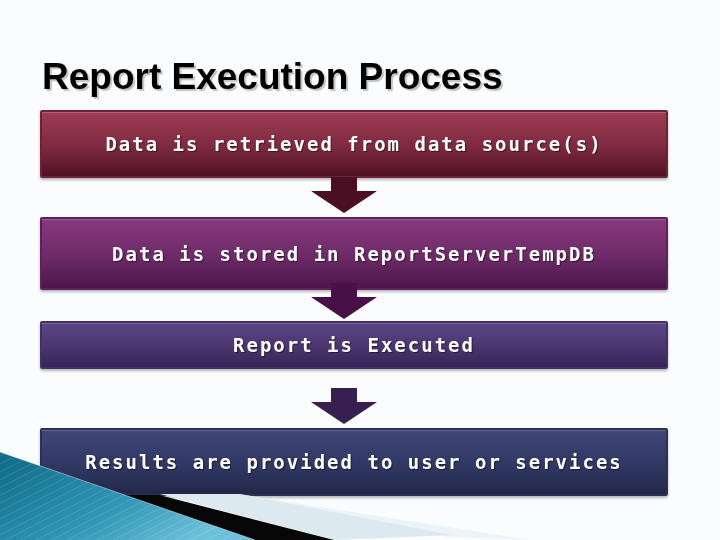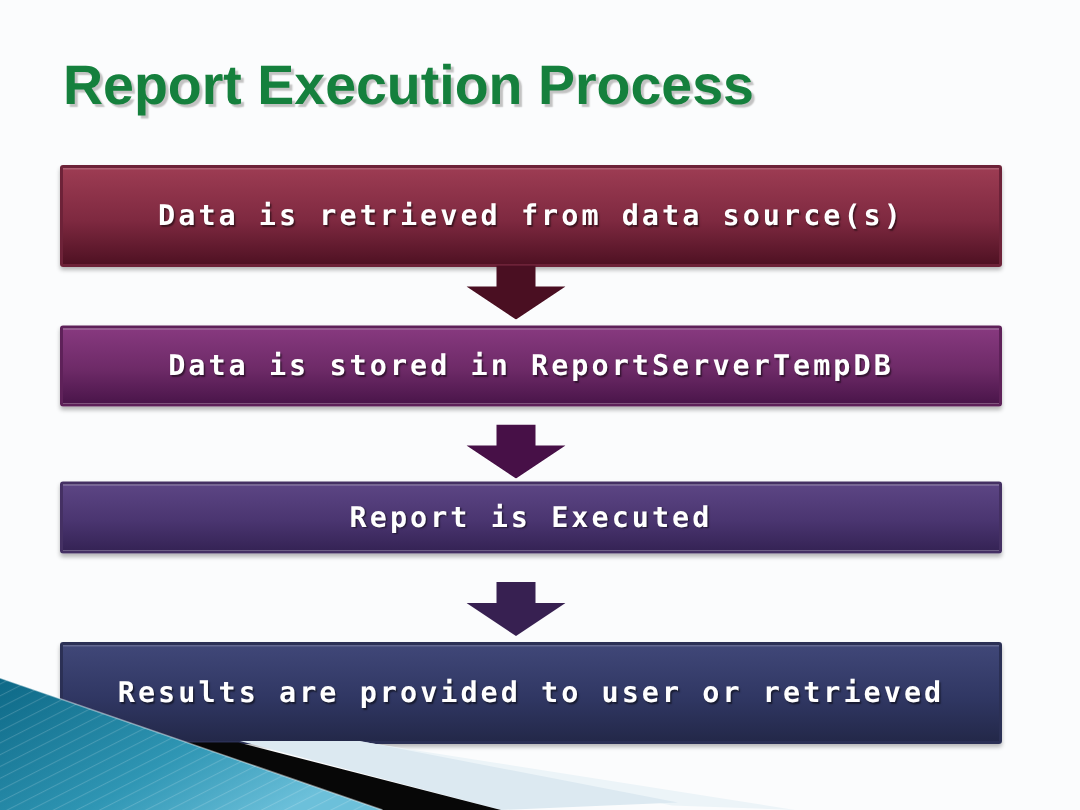--- a/index.html
+++ b/index.html
@@ -7,25 +7,25 @@
     width: 720px; height: 540px;
     background: #fbfcfd;
     position: relative;
     overflow: hidden;
     font-family: "Liberation Sans", sans-serif;
   }
   .slide { position: absolute; inset: 0; }
 
   .slide-title {
     position: absolute;
-    left: 42px; top: 36px;
+    left: 42px; top: 56px;
     font-size: 37px;
     font-weight: bold;
     letter-spacing: 0px;
-    color: #15803d;
+    color: #000000;
     text-shadow: 2px 2px 1px #c2c2c2;
     white-space: nowrap;
   }
 
   .step {
     position: absolute;
     left: 40px; width: 628px;
     box-sizing: border-box;
     display: flex; align-items: center; justify-content: center;
     border-radius: 2px;
@@ -36,21 +36,21 @@
     font-weight: bold;
     font-size: 19px;
     letter-spacing: 2px;
     color: #ffffff;
     text-shadow: 1px 1px 1px rgba(0,0,0,0.5);
     white-space: nowrap;
   }
   .step1 { top: 110px; height: 68px;
     background: linear-gradient(to bottom, #9d3c53 0%, #7e2940 55%, #4f1123 100%);
     border: 2px solid #6d2238; }
-  .step2 { top: 217px; height: 54px;
+  .step2 { top: 217px; height: 73px;
     background: linear-gradient(to bottom, #87397f 0%, #6d2a67 55%, #4a154a 100%);
     border: 2px solid #5e2159; }
   .step3 { top: 321px; height: 48px;
     background: linear-gradient(to bottom, #5c4584 0%, #4a3570 55%, #352355 100%);
     border: 2px solid #443063; }
   .step4 { top: 428px; height: 68px;
     background: linear-gradient(to bottom, #404778 0%, #303763 55%, #232849 100%);
     border: 2px solid #2b3055; }
 
   .arrow {
@@ -100,21 +100,21 @@
     <span class="step-label">Report is Executed</span>
   </div>
 
   <div class="arrow arrow3">
     <svg width="66" height="36" viewBox="0 0 66 36" aria-hidden="true">
       <polygon points="20,0 46,0 46,14 66,14 33,36 0,14 20,14" fill="#372051"></polygon>
     </svg>
   </div>
 
   <div class="step step4">
-    <span class="step-label">Results are provided to user or retrieved</span>
+    <span class="step-label">Results are provided to user or services</span>
   </div>
 
   <div class="deco">
     <svg width="720" height="540" viewBox="0 0 720 540" aria-hidden="true">
       <defs>
         <linearGradient id="tealg" x1="0" y1="0" x2="1" y2="0.55">
           <stop offset="0" stop-color="#0d6886"></stop>
           <stop offset="0.6" stop-color="#2f96b4"></stop>
           <stop offset="1" stop-color="#6cc0da"></stop>
         </linearGradient>

